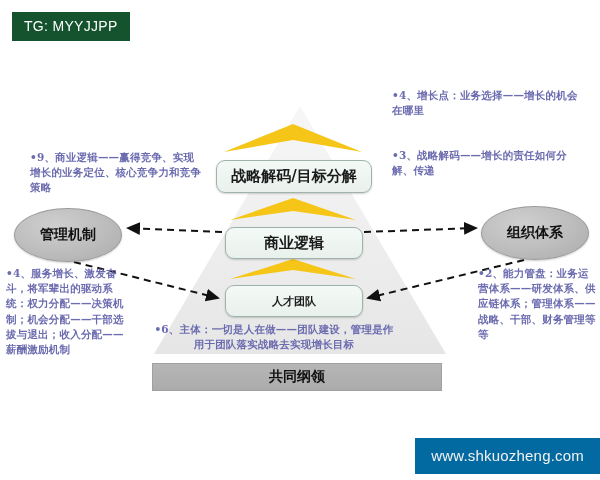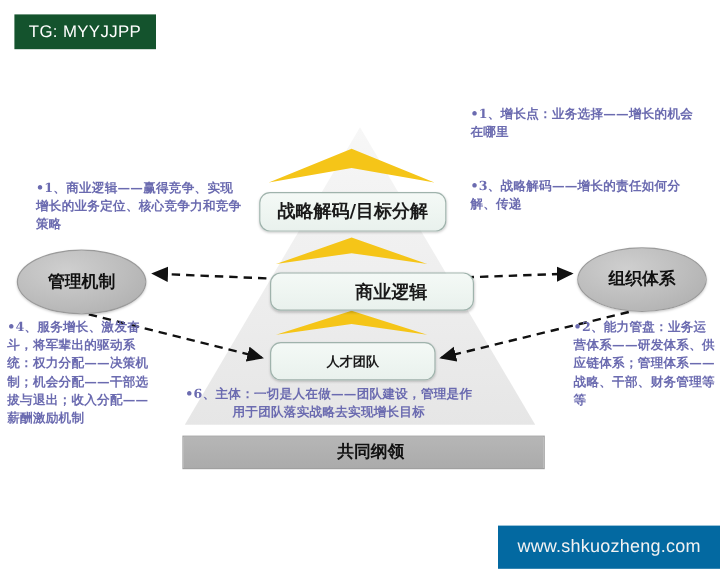--- a/index.html
+++ b/index.html
@@ -43,21 +43,21 @@
     background:linear-gradient(180deg,#f4f9f6 0%, #eef5f1 55%, #e9f1ed 100%);
     border:1px solid #9fb3ac;
     border-radius:9px;
     box-shadow:0 1px 2px rgba(0,0,0,.18);
     display:flex;align-items:center;justify-content:center;
     color:#1a1a1a;font-weight:bold;
     font-family:"DejaVu Sans","Liberation Sans",sans-serif;
   }
   #box-top{left:205px;top:84px;width:176px;height:32px;font-size:16px;}
   #box-two{left:216px;top:160px;width:154px;height:31px;font-size:15px;}
-  #box-three{left:225px;top:227px;width:136px;height:30px;font-size:15px;padding-left:32px;}
+  #box-three{left:225px;top:227px;width:136px;height:30px;font-size:15px;}
   #box-four{left:225px;top:285px;width:136px;height:30px;font-size:11px;}
 
   
   .oval{
     position:absolute;z-index:6;
     width:106px;height:52px;border-radius:50%;
     background:radial-gradient(ellipse at 38% 32%, #cfcfcf 0%, #bcbcbc 55%, #ababab 100%);
     border:1px solid #9a9a9a;
     display:flex;align-items:center;justify-content:center;
     color:#111;font-weight:bold;font-size:14px;
@@ -72,21 +72,20 @@
 
   
   .bottom-bar{
     position:absolute;left:152px;top:363px;width:288px;height:26px;
     background:linear-gradient(180deg,#b6b6b6 0%, #ababab 100%);
     border:1px solid #a0a0a0;
     display:flex;align-items:center;justify-content:center;
     color:#111;font-weight:bold;font-size:14px;
     font-family:"DejaVu Sans","Liberation Sans",sans-serif;
     z-index:6;
-    padding-left:12px;
   }
 
   
   .note{
     position:absolute;z-index:8;
     color:#6b6bb0;
     font-family:"DejaVu Serif","Liberation Serif",serif;
     font-weight:bold;
     font-size:10.5px;line-height:1.45;
     letter-spacing:.2px;
@@ -141,22 +140,22 @@
 
   <div class="box" id="box-two">战略解码/目标分解</div>
   <div class="box" id="box-three">商业逻辑</div>
   <div class="box" id="box-four">人才团队</div>
 
   <div class="oval" id="oval-left">管理机制</div>
   <div class="oval" id="oval-right">组织体系</div>
 
   <div class="bottom-bar">共同纲领</div>
 
-  <div class="note" id="note-1">•1、增长点：业务选择——增长的机会在哪里</div>
-  <div class="note" id="note-2">•1、商业逻辑——赢得竞争、实现增长的业务定位、核心竞争力和竞争策略</div>
+  <div class="note" id="note-1">•4、增长点：业务选择——增长的机会在哪里</div>
+  <div class="note" id="note-2">•9、商业逻辑——赢得竞争、实现增长的业务定位、核心竞争力和竞争策略</div>
   <div class="note" id="note-3">•3、战略解码——增长的责任如何分解、传递</div>
   <div class="note" id="note-4">•4、服务增长、激发奋斗，将军辈出的驱动系统：权力分配——决策机制；机会分配——干部选拔与退出；收入分配——薪酬激励机制</div>
   <div class="note" id="note-5">•2、能力管盘：业务运营体系——研发体系、供应链体系；管理体系——战略、干部、财务管理等等</div>
   <div class="note" id="note-6">•6、主体：一切是人在做——团队建设，管理是作用于团队落实战略去实现增长目标</div>
 
   <div class="tg-badge">TG: MYYJJPP</div>
   <div class="site-badge">www.shkuozheng.com</div>
 
 </div>
 

